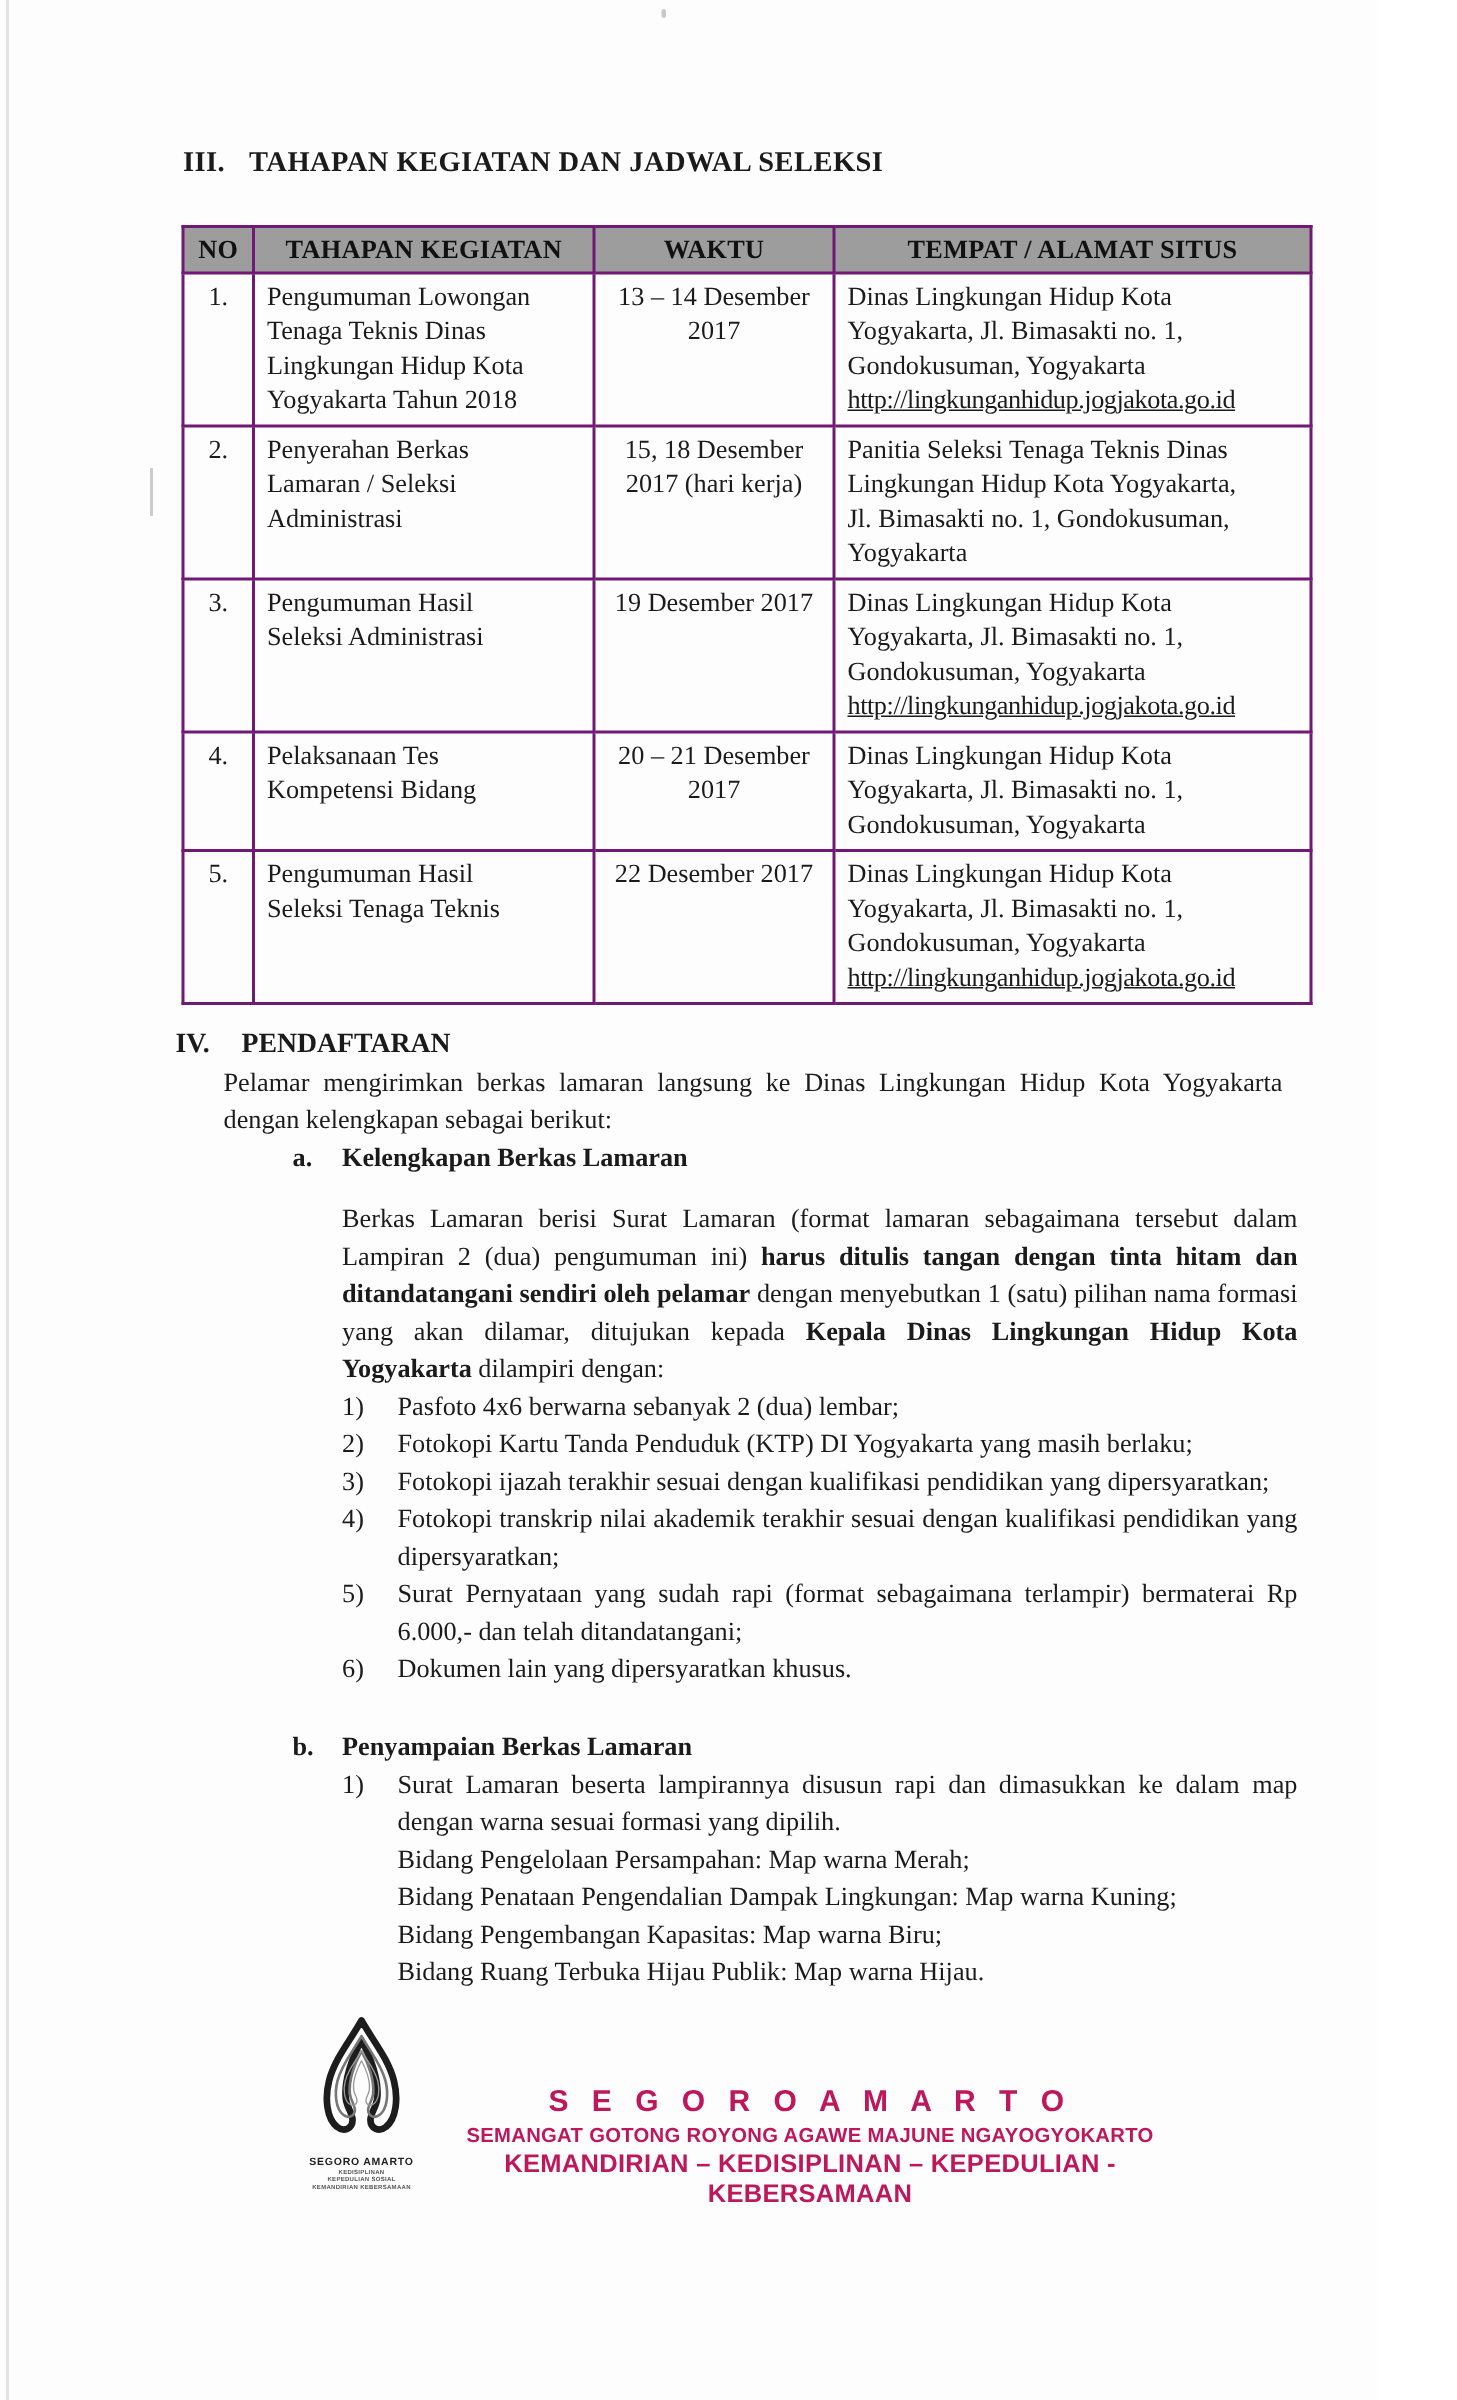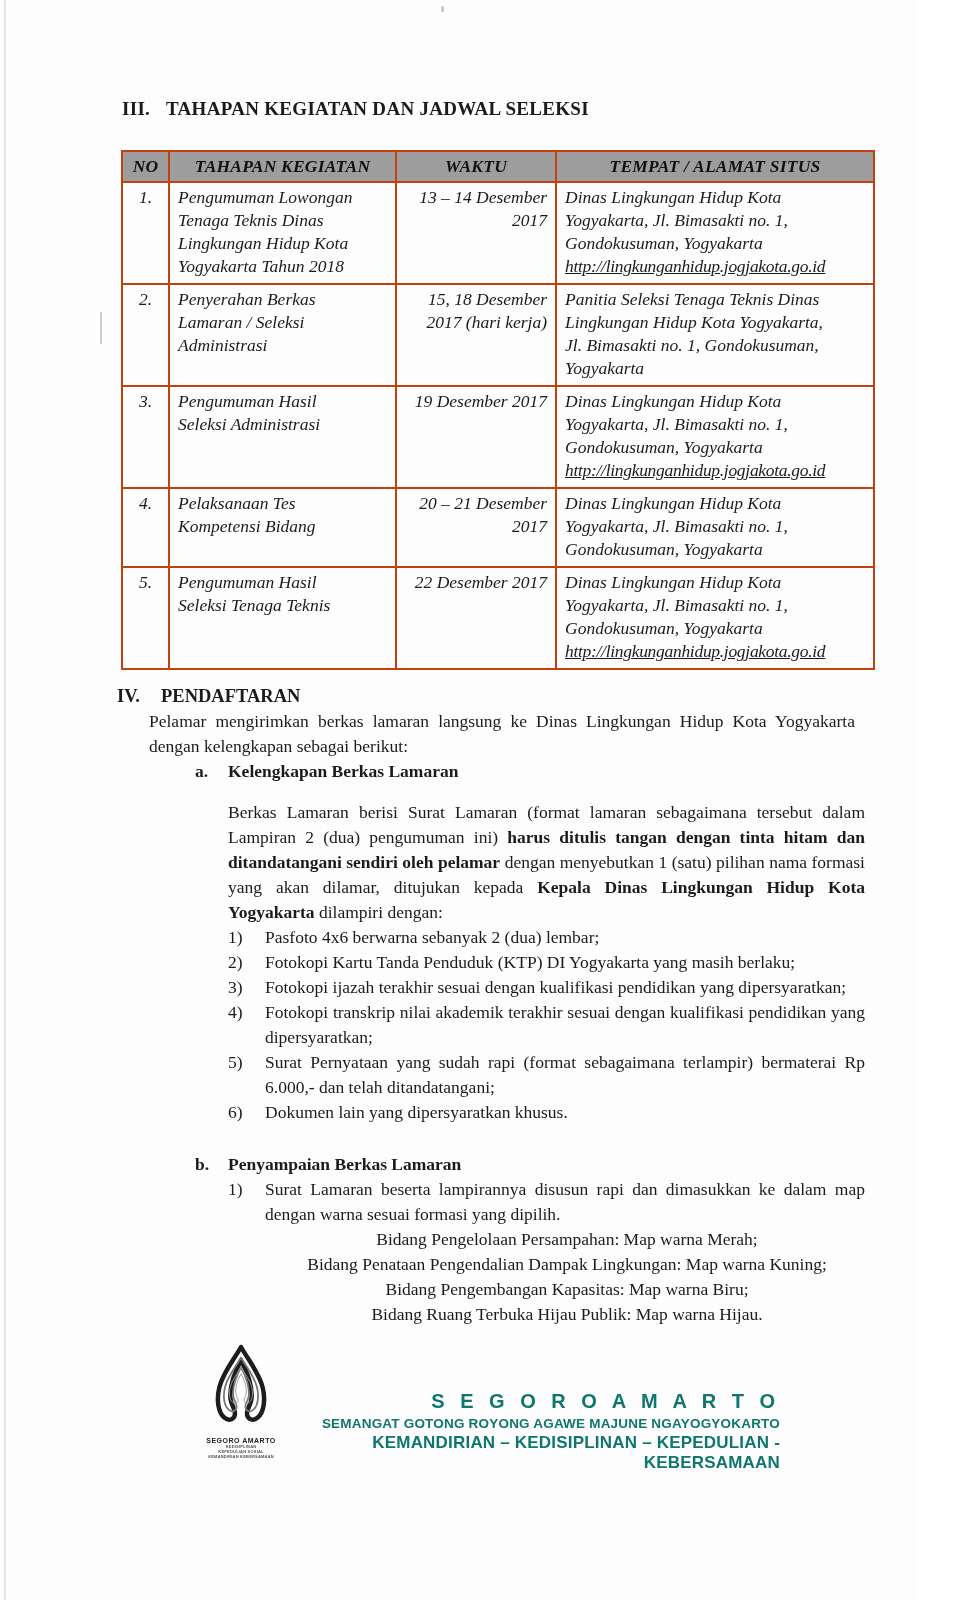--- a/index.html
+++ b/index.html
@@ -14,50 +14,50 @@
   .dash-mark { position:absolute; left:100px; top:312px; width:2px; height:32px; background:#b3b3b3; opacity:.65; }
   .slash-mark { position:absolute; left:928px; top:106px; width:2px; height:15px; background:#a6a6a6; opacity:.55; transform:rotate(18deg); }
   .top-mark { position:absolute; left:441px; top:6px; width:3px; height:6px; background:#c9c9c9; border-radius:2px; }
 
   
   .h3 { position:absolute; left:122px; top:98px; display:flex; font-weight:bold; font-size:19px; letter-spacing:.3px; }
   .h3 .num { width:44px; }
 
   
   .sched { position:absolute; left:121px; top:150px; width:752px; border-collapse:collapse; table-layout:fixed; }
-  .sched th, .sched td { border:2px solid #c2410c;font-style:italic; }
+  .sched th, .sched td { border:2px solid #701a75; }
   .sched th { background:#9d9d9d; color:#111; font-size:17.5px; font-weight:bold; padding:4px 2px; text-align:center; letter-spacing:.2px; }
   .sched td { font-size:17.5px; line-height:23px; padding:3px 8px 5px 8px; vertical-align:top; }
   .pre { white-space:pre-line; }
   .c-no { text-align:center; padding-left:2px; padding-right:2px; }
-  .c-wak { text-align:right; }
+  .c-wak { text-align:center; }
   .url { text-decoration:underline; letter-spacing:-.3px; white-space:nowrap; }
 
   
   .s4 { position:absolute; left:117px; top:684px; width:752px; font-size:17.5px; line-height:25px; }
   .s4-head { display:flex; font-weight:bold; font-size:18.5px; }
   .s4-head .num { width:44px; flex:none; }
   .intro { margin-left:32px; width:706px; text-align:justify; }
   .sub { margin-left:78px; }
   .sub-head { display:flex; font-weight:bold; }
   .sub-head .lab { width:33px; flex:none; }
   .para-a { margin-left:33px; width:637px; text-align:justify;margin-top:16px; }
   .olist { margin-left:33px; }
   .li { display:flex; }
   .li .n { width:37px; flex:none; }
   .li .t { width:600px; text-align:justify; }
   .gapline { height:27px; }
-  .maps { margin-left:70px;text-align:center; }
+  .maps { margin-left:70px; }
 
   
   .logo { position:absolute; left:184px; top:1344px; width:114px; text-align:center; }
   .logo-cap { font-family:"Liberation Sans", sans-serif; font-weight:bold; font-size:7px; letter-spacing:.5px; margin-top:1px; color:#222; }
   .logo-sub { font-family:"Liberation Sans", sans-serif; font-weight:bold; font-size:4px; line-height:5px; color:#555; letter-spacing:.2px; }
-  .f-text { position:absolute; left:300px; top:1390px; width:480px; text-align:right;
-            font-family:"Liberation Sans", sans-serif; font-weight:bold; color:#0f766e; }
+  .f-text { position:absolute; left:300px; top:1390px; width:480px; text-align:center;
+            font-family:"Liberation Sans", sans-serif; font-weight:bold; color:#be185d; }
   .f-title { font-size:20px; letter-spacing:5px; }
   .f-line1 { font-size:13.5px; margin-top:3px; letter-spacing:.2px; }
   .f-line2 { font-size:17px; margin-top:2px; letter-spacing:.2px; }
 </style>
 </head>
 <body>
 
 <div class="page">
 
   <div class="edge-line"></div>

